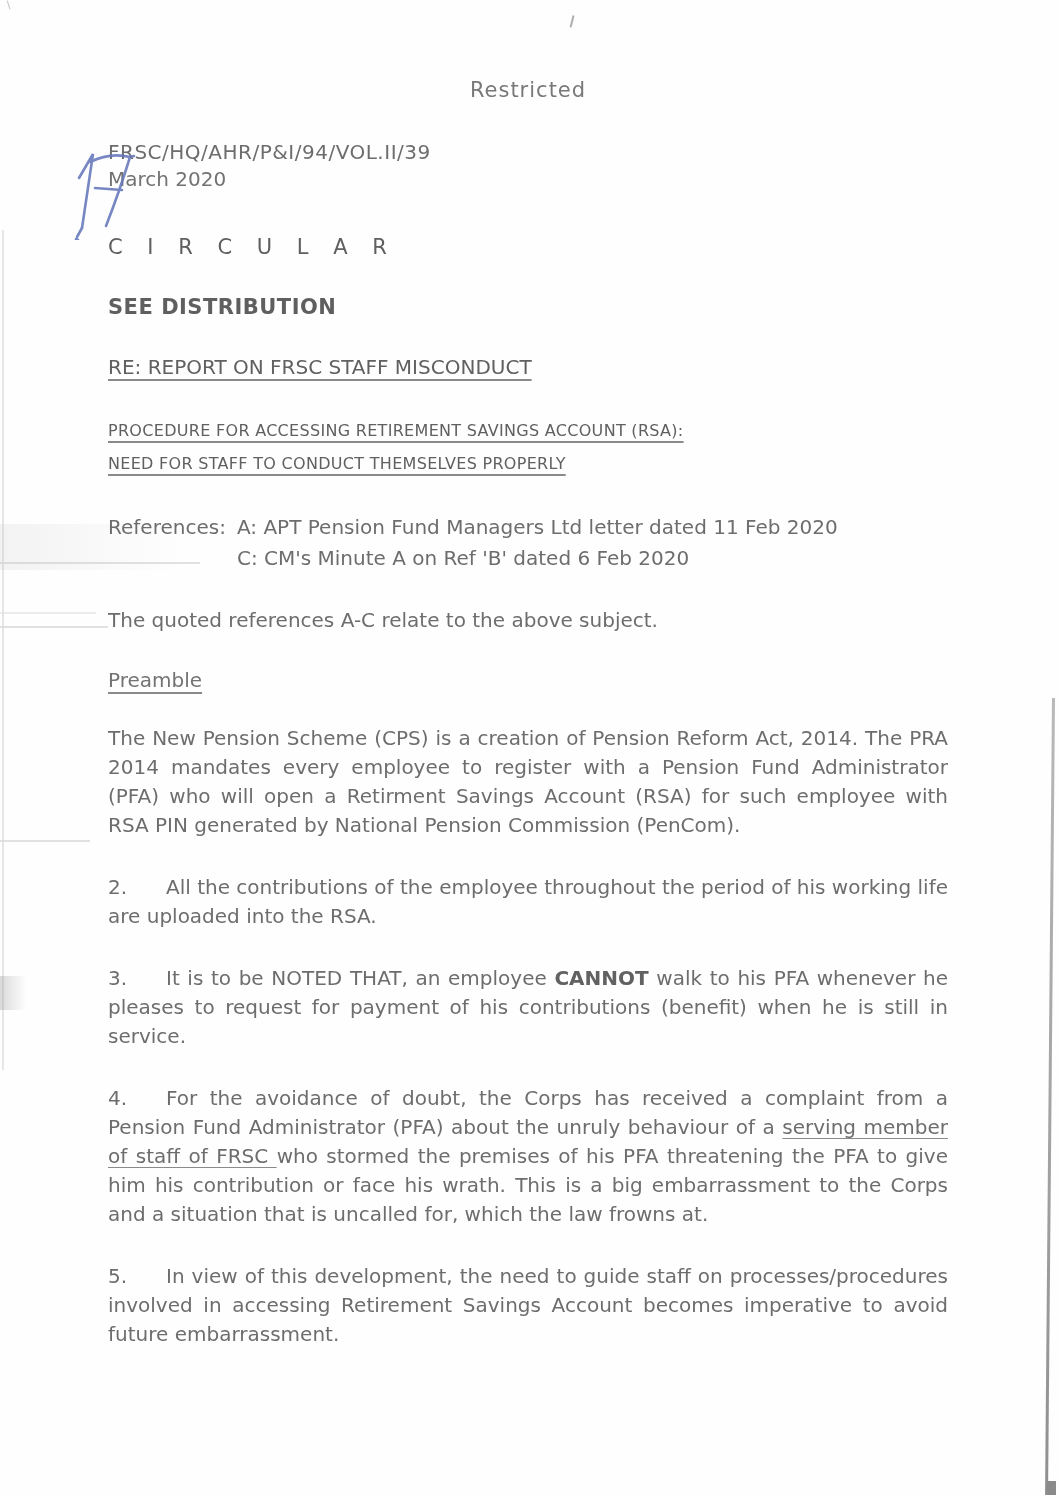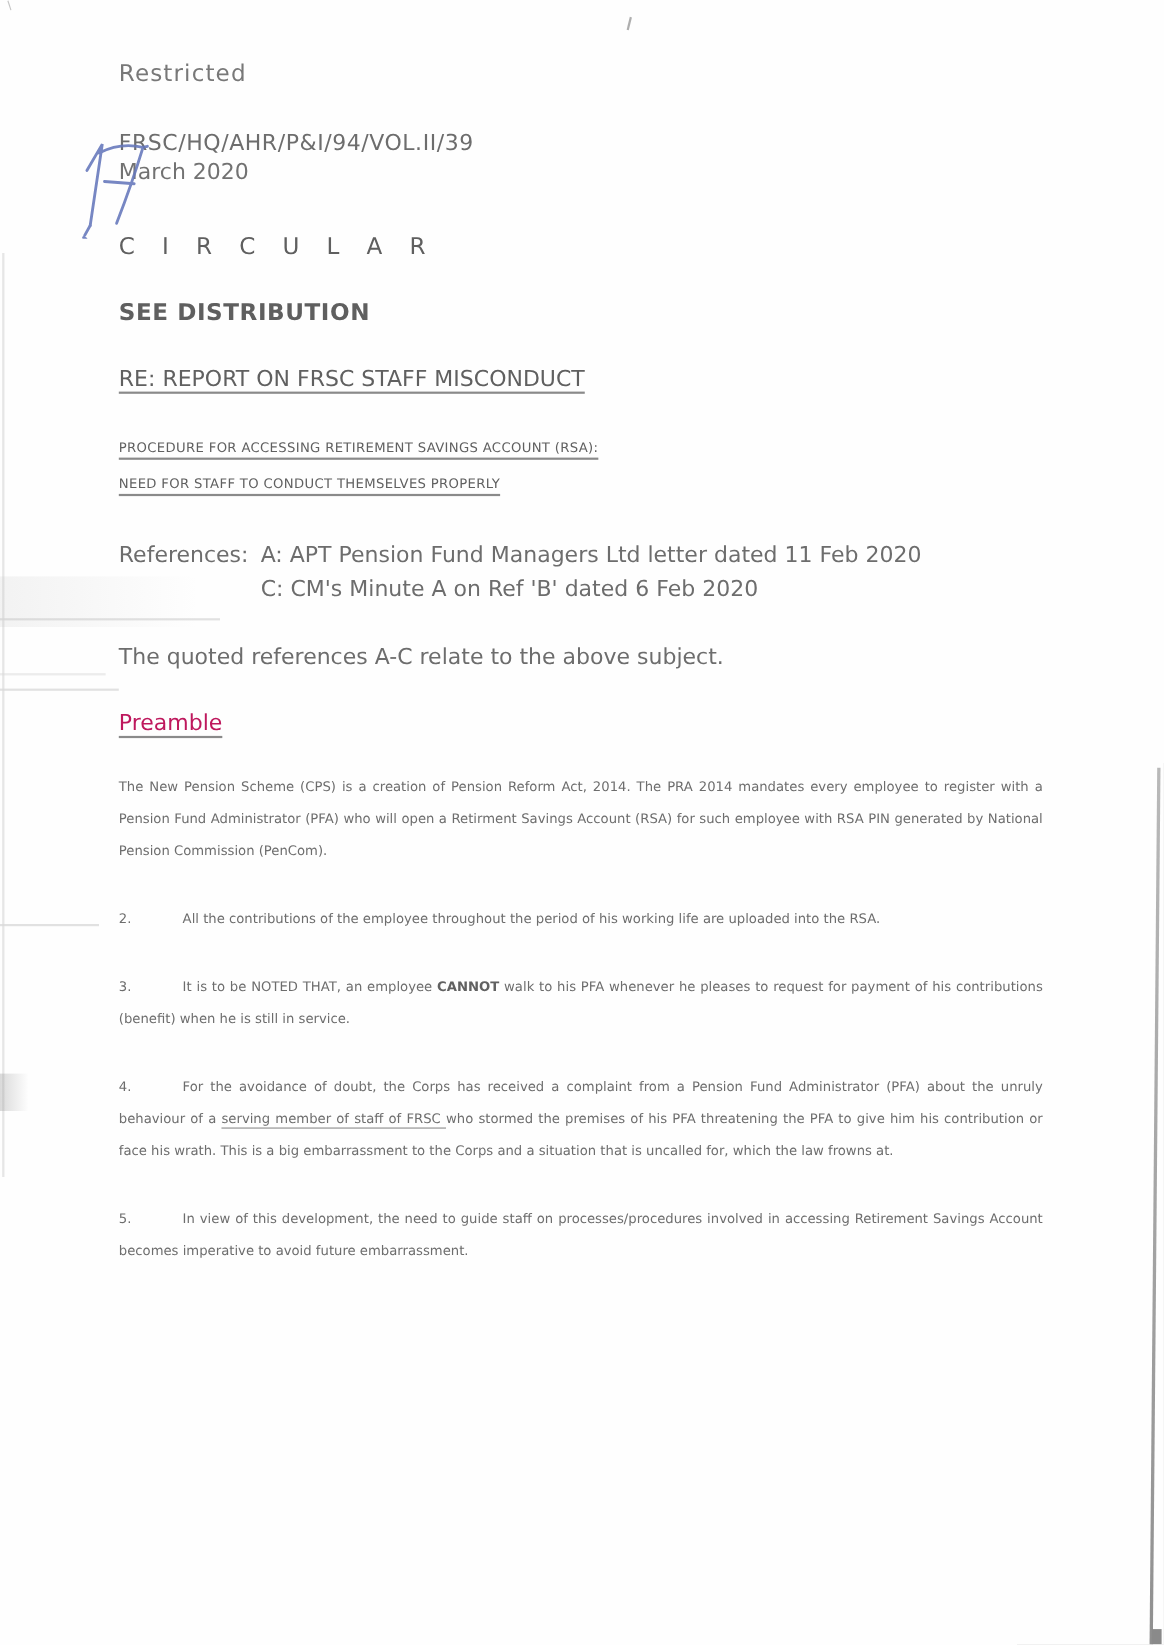--- a/index.html
+++ b/index.html
@@ -14,25 +14,25 @@
     color:#6d6d6d;
     -webkit-font-smoothing:antialiased;
   }
   .content{
     position:absolute;
     left:108px;
     top:0;
     width:840px;
   }
   .classification{
-    text-align:left;
+    text-align:center;
     font-size:21px;
     letter-spacing:1px;
     color:#787878;
-    padding-top:55px;
+    padding-top:78px;
   }
   .header-row{
     display:flex;
     justify-content:space-between;
     align-items:flex-start;
     margin-top:35px;
     font-size:20px;
     flex-direction:column;
   }
   .ref-number{
@@ -72,21 +72,21 @@
     font-size:20px;
     color:#606060;
   }
   .u-head{
     text-decoration:underline;
     text-underline-offset:5px;
     text-decoration-thickness:1.5px;
     text-decoration-color:#8a8a8a;
   }
   .title-line{
-    font-size:12px;
+    font-size:16px;
     color:#606060;
     letter-spacing:.3px;
     line-height:33px;
   }
   .title-block{margin-top:35px;}
   .refs{
     margin-top:32px;
     font-size:20px;
     line-height:30.5px;
     color:#6d6d6d;
@@ -94,25 +94,25 @@
   .ref-row{display:flex;}
   .ref-label{flex:0 0 129px;}
   .ref-note{
     margin-top:35px;
     font-size:20px;
     color:#6d6d6d;
   }
   .preamble-head{
     margin-top:36px;
     font-size:20px;
-    color:#be185d;
+    color:#737373;
   }
   .para{
     margin-top:33px;
-    font-size:12px;
+    font-size:20px;
     line-height:29px;
     text-align:justify;
     color:#6d6d6d;
   }
   .para.first-body{margin-top:32px;}
   .par-num{
     display:inline-block;
     width:58px;
   }
   .seg-b{font-weight:bold;color:#616161;}

